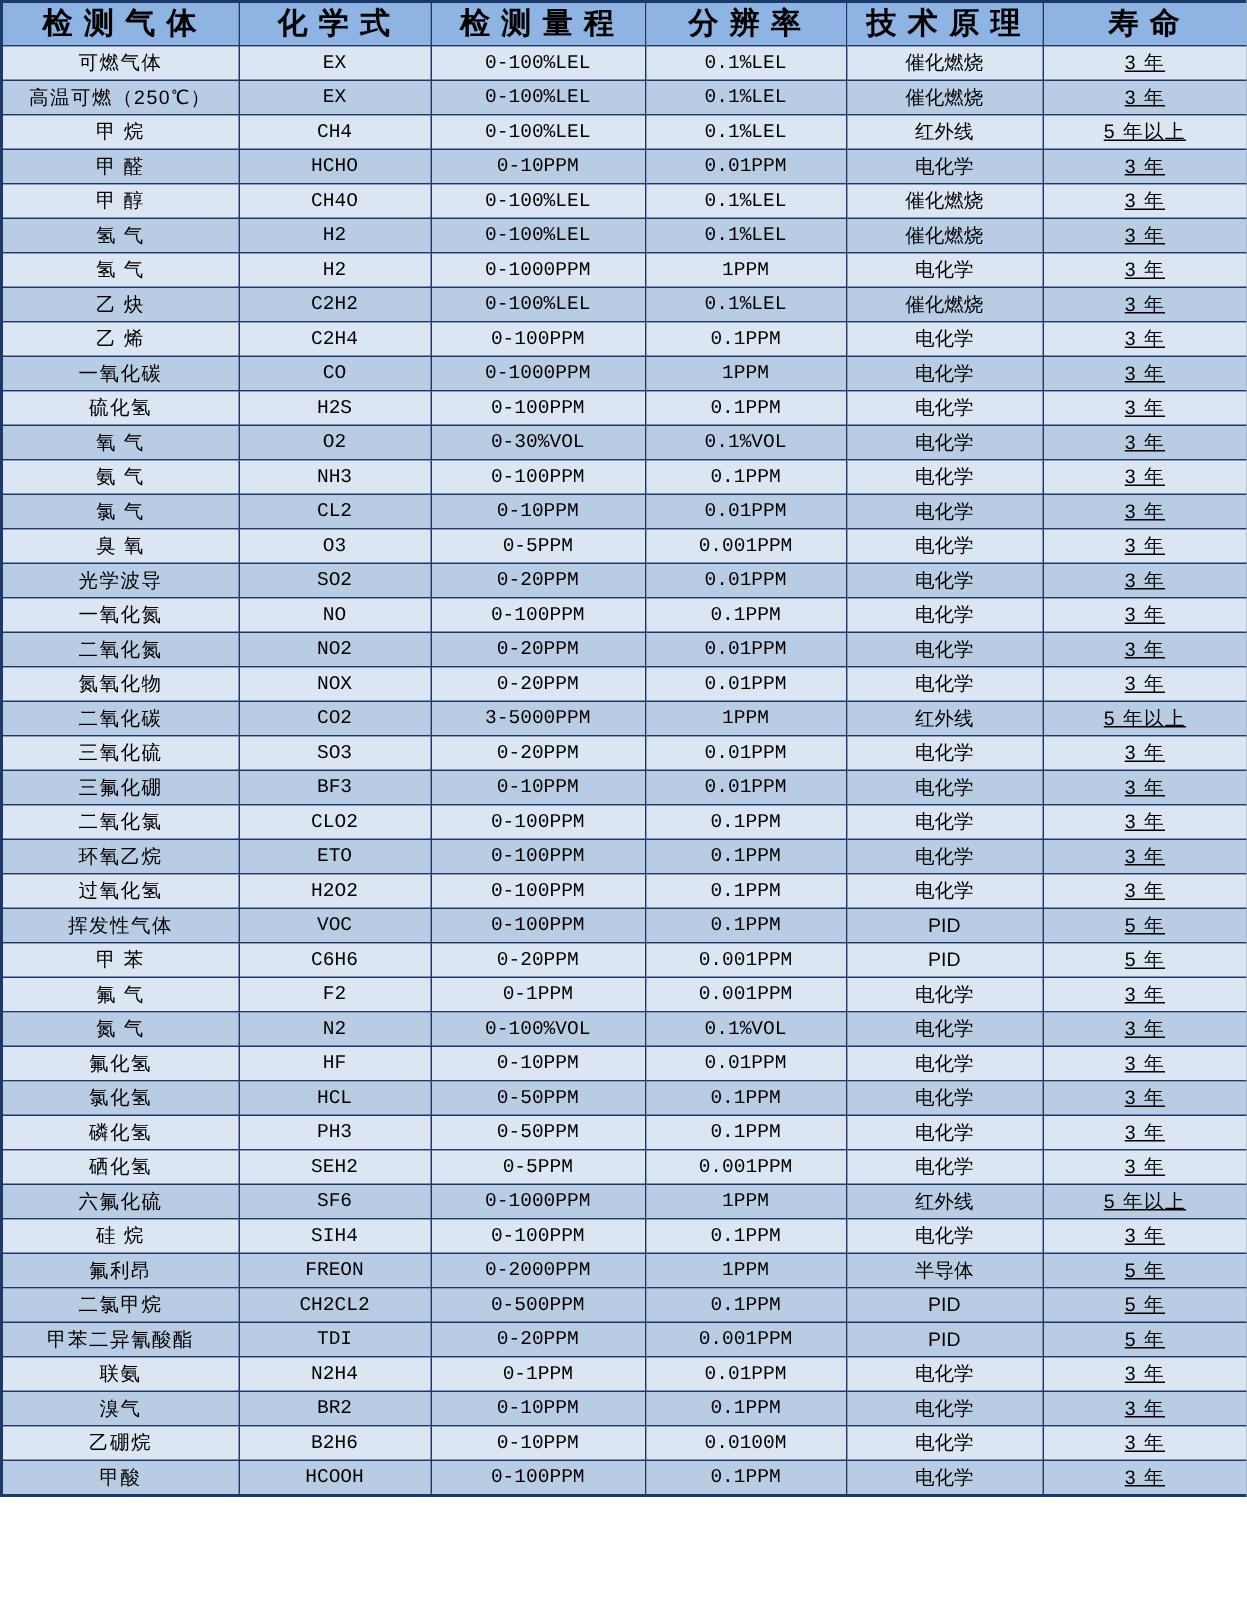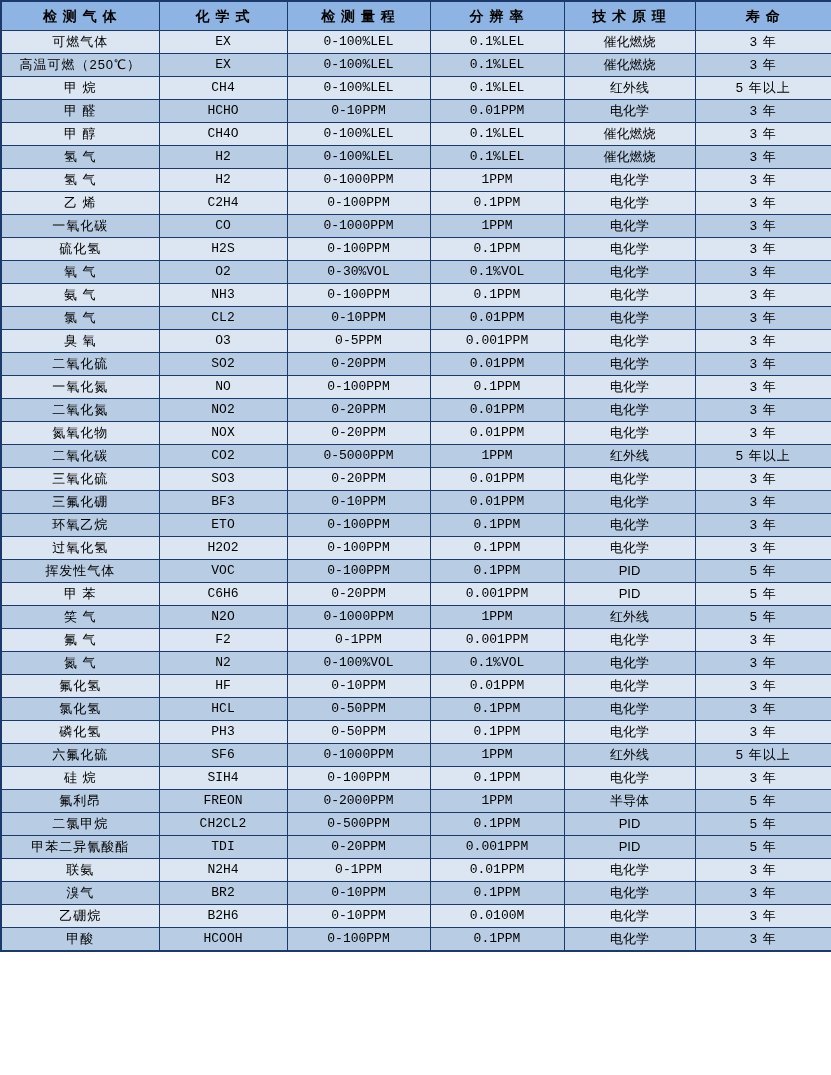--- a/index.html
+++ b/index.html
@@ -37,41 +37,42 @@
     line-height: 20px;
     font-size: 13px;
     color: #000000;
     padding: 0 2px;
     white-space: nowrap;
     overflow: hidden;
   }
   table.gas-table thead th {
     background: #8db4e2;
     font-weight: bold;
-    font-size: 14px;
+    font-size: 20px;
     height: 28px;
     letter-spacing: 1px;
     text-align: center;
   }
   table.gas-table tbody tr.row-even td {
     background: #dce6f2;
   }
   table.gas-table tbody tr.row-odd td {
     background: #b8cce4;
   }
   td.col-name {
     letter-spacing: 1px;
   }
   td.col-mono, th.col-mono {
     font-family: "Liberation Mono", monospace;
     font-size: 12px;
     letter-spacing: 0;
   }
   td.col-life {
     letter-spacing: 1px;
+    text-decoration: underline;
   }
 </style>
 </head>
 <body>
 
 <div id="gas-table-wrap">
   <table class="gas-table">
     <colgroup>
       <col class="c0">
         <col class="c1">
@@ -140,20 +141,28 @@
           <td class="col-life">3 年</td>
         </tr>
         <tr class="row-even">
           <td class="col-name">氢 气</td>
           <td class="col-mono">H2</td>
           <td class="col-mono">0-1000PPM</td>
           <td class="col-mono">1PPM</td>
           <td class="col-tech">电化学</td>
           <td class="col-life">3 年</td>
         </tr>
+        <tr class="row-odd">
+          <td class="col-name">乙 炔</td>
+          <td class="col-mono">C2H2</td>
+          <td class="col-mono">0-100%LEL</td>
+          <td class="col-mono">0.1%LEL</td>
+          <td class="col-tech">催化燃烧</td>
+          <td class="col-life">3 年</td>
+        </tr>
         <tr class="row-even">
           <td class="col-name">乙 烯</td>
           <td class="col-mono">C2H4</td>
           <td class="col-mono">0-100PPM</td>
           <td class="col-mono">0.1PPM</td>
           <td class="col-tech">电化学</td>
           <td class="col-life">3 年</td>
         </tr>
         <tr class="row-odd">
           <td class="col-name">一氧化碳</td>
@@ -197,21 +206,21 @@
         </tr>
         <tr class="row-even">
           <td class="col-name">臭 氧</td>
           <td class="col-mono">O3</td>
           <td class="col-mono">0-5PPM</td>
           <td class="col-mono">0.001PPM</td>
           <td class="col-tech">电化学</td>
           <td class="col-life">3 年</td>
         </tr>
         <tr class="row-odd">
-          <td class="col-name">二氧化硫</td>
+          <td class="col-name">光学波导</td>
           <td class="col-mono">SO2</td>
           <td class="col-mono">0-20PPM</td>
           <td class="col-mono">0.01PPM</td>
           <td class="col-tech">电化学</td>
           <td class="col-life">3 年</td>
         </tr>
         <tr class="row-even">
           <td class="col-name">一氧化氮</td>
           <td class="col-mono">NO</td>
           <td class="col-mono">0-100PPM</td>
@@ -231,41 +240,49 @@
           <td class="col-name">氮氧化物</td>
           <td class="col-mono">NOX</td>
           <td class="col-mono">0-20PPM</td>
           <td class="col-mono">0.01PPM</td>
           <td class="col-tech">电化学</td>
           <td class="col-life">3 年</td>
         </tr>
         <tr class="row-odd">
           <td class="col-name">二氧化碳</td>
           <td class="col-mono">CO2</td>
-          <td class="col-mono">0-5000PPM</td>
+          <td class="col-mono">3-5000PPM</td>
           <td class="col-mono">1PPM</td>
           <td class="col-tech">红外线</td>
           <td class="col-life">5 年以上</td>
         </tr>
         <tr class="row-even">
           <td class="col-name">三氧化硫</td>
           <td class="col-mono">SO3</td>
           <td class="col-mono">0-20PPM</td>
           <td class="col-mono">0.01PPM</td>
           <td class="col-tech">电化学</td>
           <td class="col-life">3 年</td>
         </tr>
         <tr class="row-odd">
           <td class="col-name">三氟化硼</td>
           <td class="col-mono">BF3</td>
           <td class="col-mono">0-10PPM</td>
           <td class="col-mono">0.01PPM</td>
           <td class="col-tech">电化学</td>
           <td class="col-life">3 年</td>
         </tr>
+        <tr class="row-even">
+          <td class="col-name">二氧化氯</td>
+          <td class="col-mono">CLO2</td>
+          <td class="col-mono">0-100PPM</td>
+          <td class="col-mono">0.1PPM</td>
+          <td class="col-tech">电化学</td>
+          <td class="col-life">3 年</td>
+        </tr>
         <tr class="row-odd">
           <td class="col-name">环氧乙烷</td>
           <td class="col-mono">ETO</td>
           <td class="col-mono">0-100PPM</td>
           <td class="col-mono">0.1PPM</td>
           <td class="col-tech">电化学</td>
           <td class="col-life">3 年</td>
         </tr>
         <tr class="row-even">
           <td class="col-name">过氧化氢</td>
@@ -282,28 +299,20 @@
           <td class="col-mono">0.1PPM</td>
           <td class="col-tech">PID</td>
           <td class="col-life">5 年</td>
         </tr>
         <tr class="row-even">
           <td class="col-name">甲 苯</td>
           <td class="col-mono">C6H6</td>
           <td class="col-mono">0-20PPM</td>
           <td class="col-mono">0.001PPM</td>
           <td class="col-tech">PID</td>
-          <td class="col-life">5 年</td>
-        </tr>
-        <tr class="row-odd">
-          <td class="col-name">笑 气</td>
-          <td class="col-mono">N2O</td>
-          <td class="col-mono">0-1000PPM</td>
-          <td class="col-mono">1PPM</td>
-          <td class="col-tech">红外线</td>
           <td class="col-life">5 年</td>
         </tr>
         <tr class="row-even">
           <td class="col-name">氟 气</td>
           <td class="col-mono">F2</td>
           <td class="col-mono">0-1PPM</td>
           <td class="col-mono">0.001PPM</td>
           <td class="col-tech">电化学</td>
           <td class="col-life">3 年</td>
         </tr>
@@ -329,20 +338,28 @@
           <td class="col-mono">0-50PPM</td>
           <td class="col-mono">0.1PPM</td>
           <td class="col-tech">电化学</td>
           <td class="col-life">3 年</td>
         </tr>
         <tr class="row-even">
           <td class="col-name">磷化氢</td>
           <td class="col-mono">PH3</td>
           <td class="col-mono">0-50PPM</td>
           <td class="col-mono">0.1PPM</td>
+          <td class="col-tech">电化学</td>
+          <td class="col-life">3 年</td>
+        </tr>
+        <tr class="row-even">
+          <td class="col-name">硒化氢</td>
+          <td class="col-mono">SEH2</td>
+          <td class="col-mono">0-5PPM</td>
+          <td class="col-mono">0.001PPM</td>
           <td class="col-tech">电化学</td>
           <td class="col-life">3 年</td>
         </tr>
         <tr class="row-odd">
           <td class="col-name">六氟化硫</td>
           <td class="col-mono">SF6</td>
           <td class="col-mono">0-1000PPM</td>
           <td class="col-mono">1PPM</td>
           <td class="col-tech">红外线</td>
           <td class="col-life">5 年以上</td>

